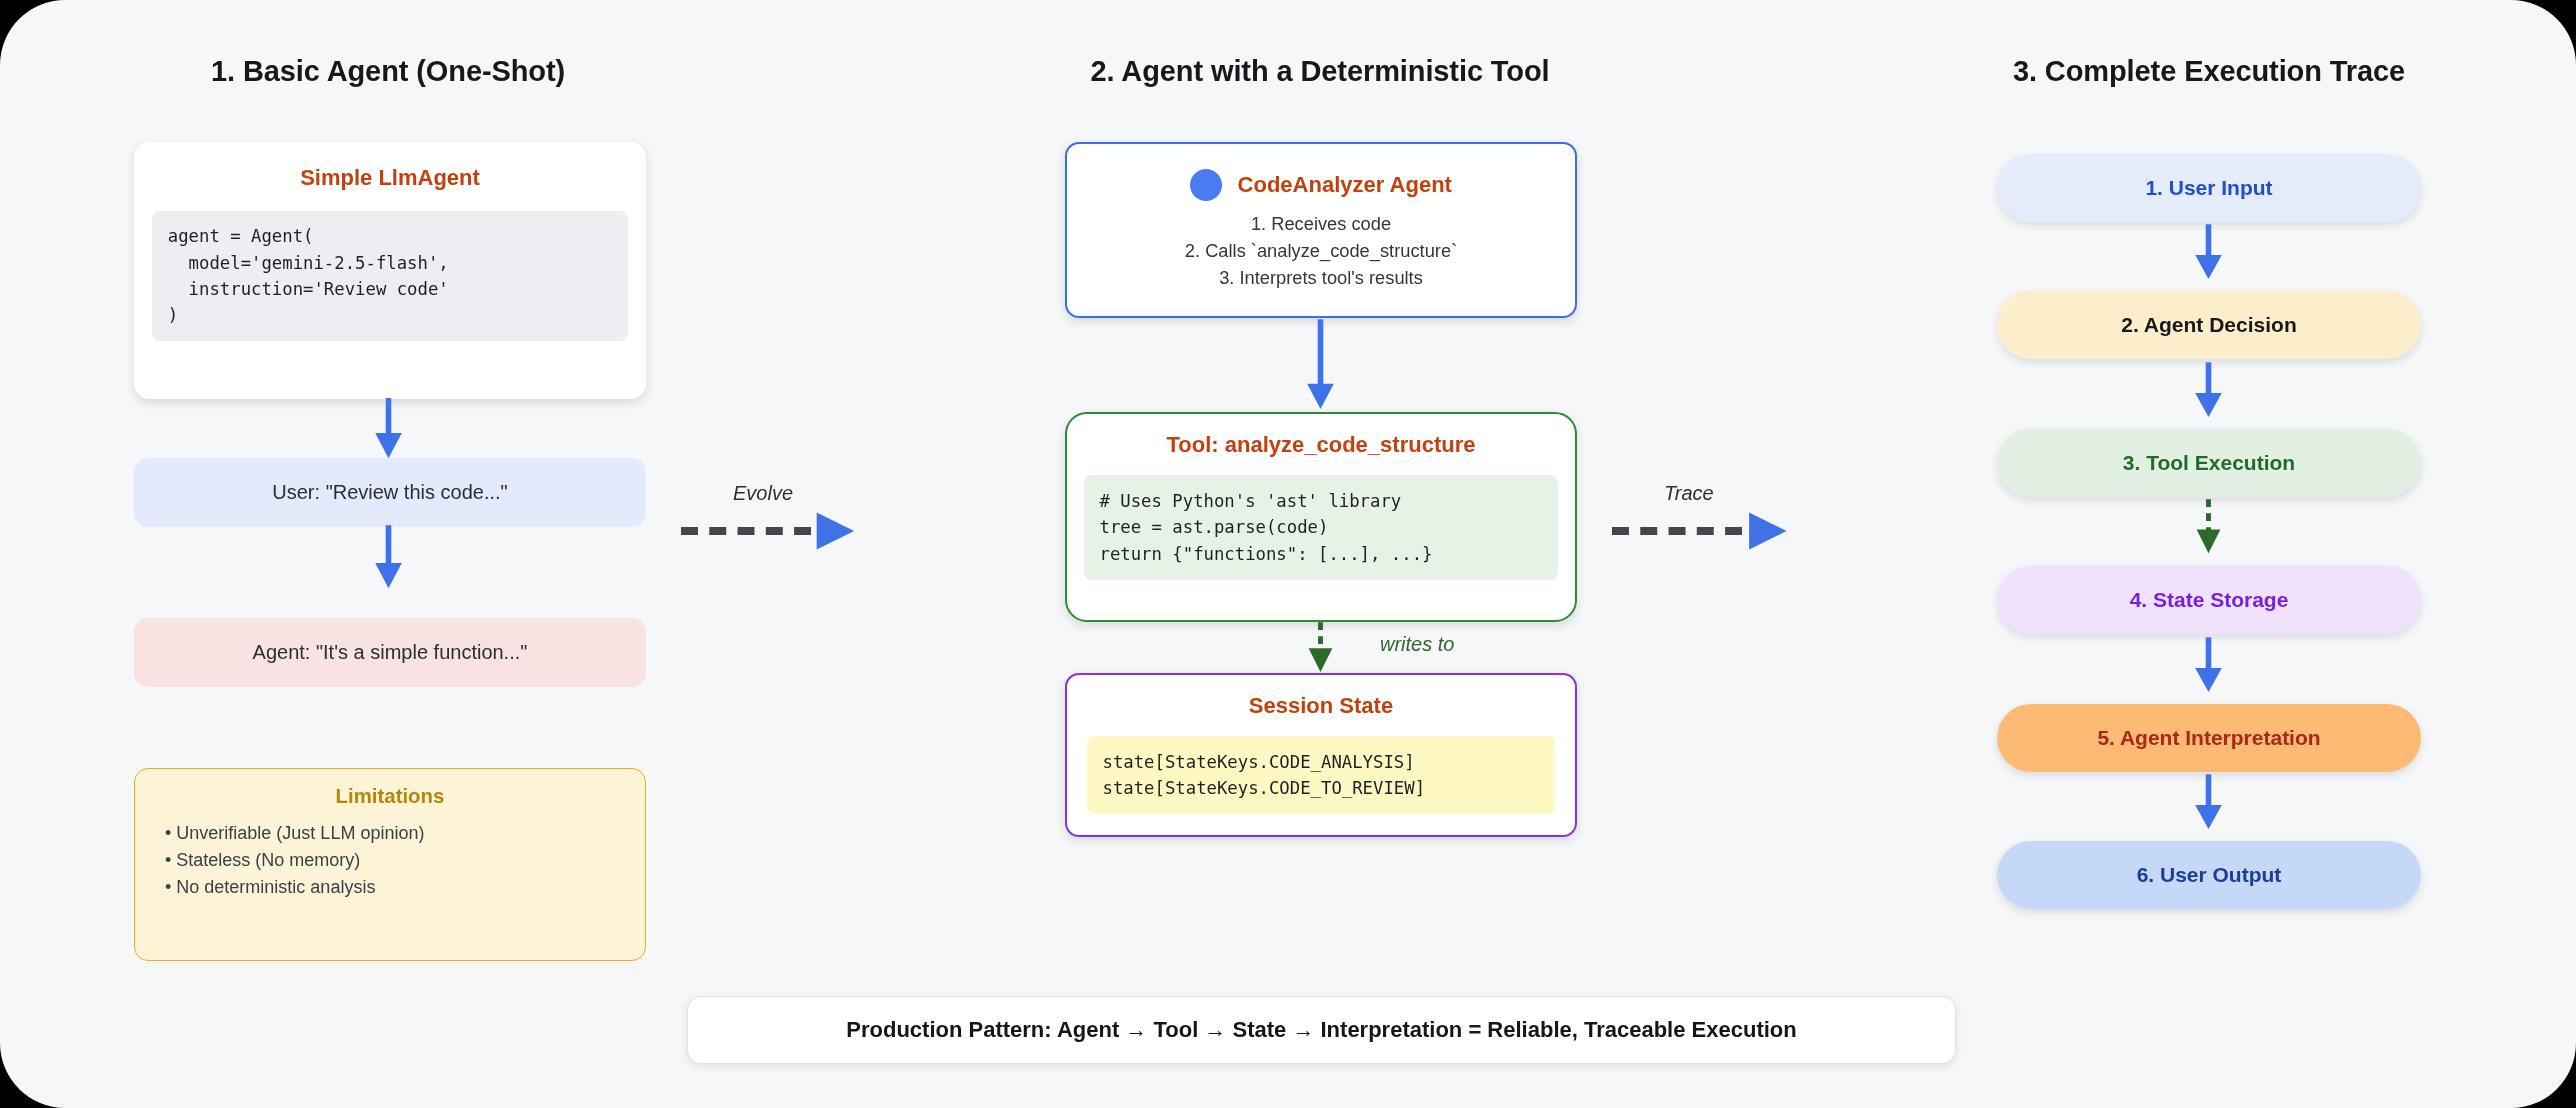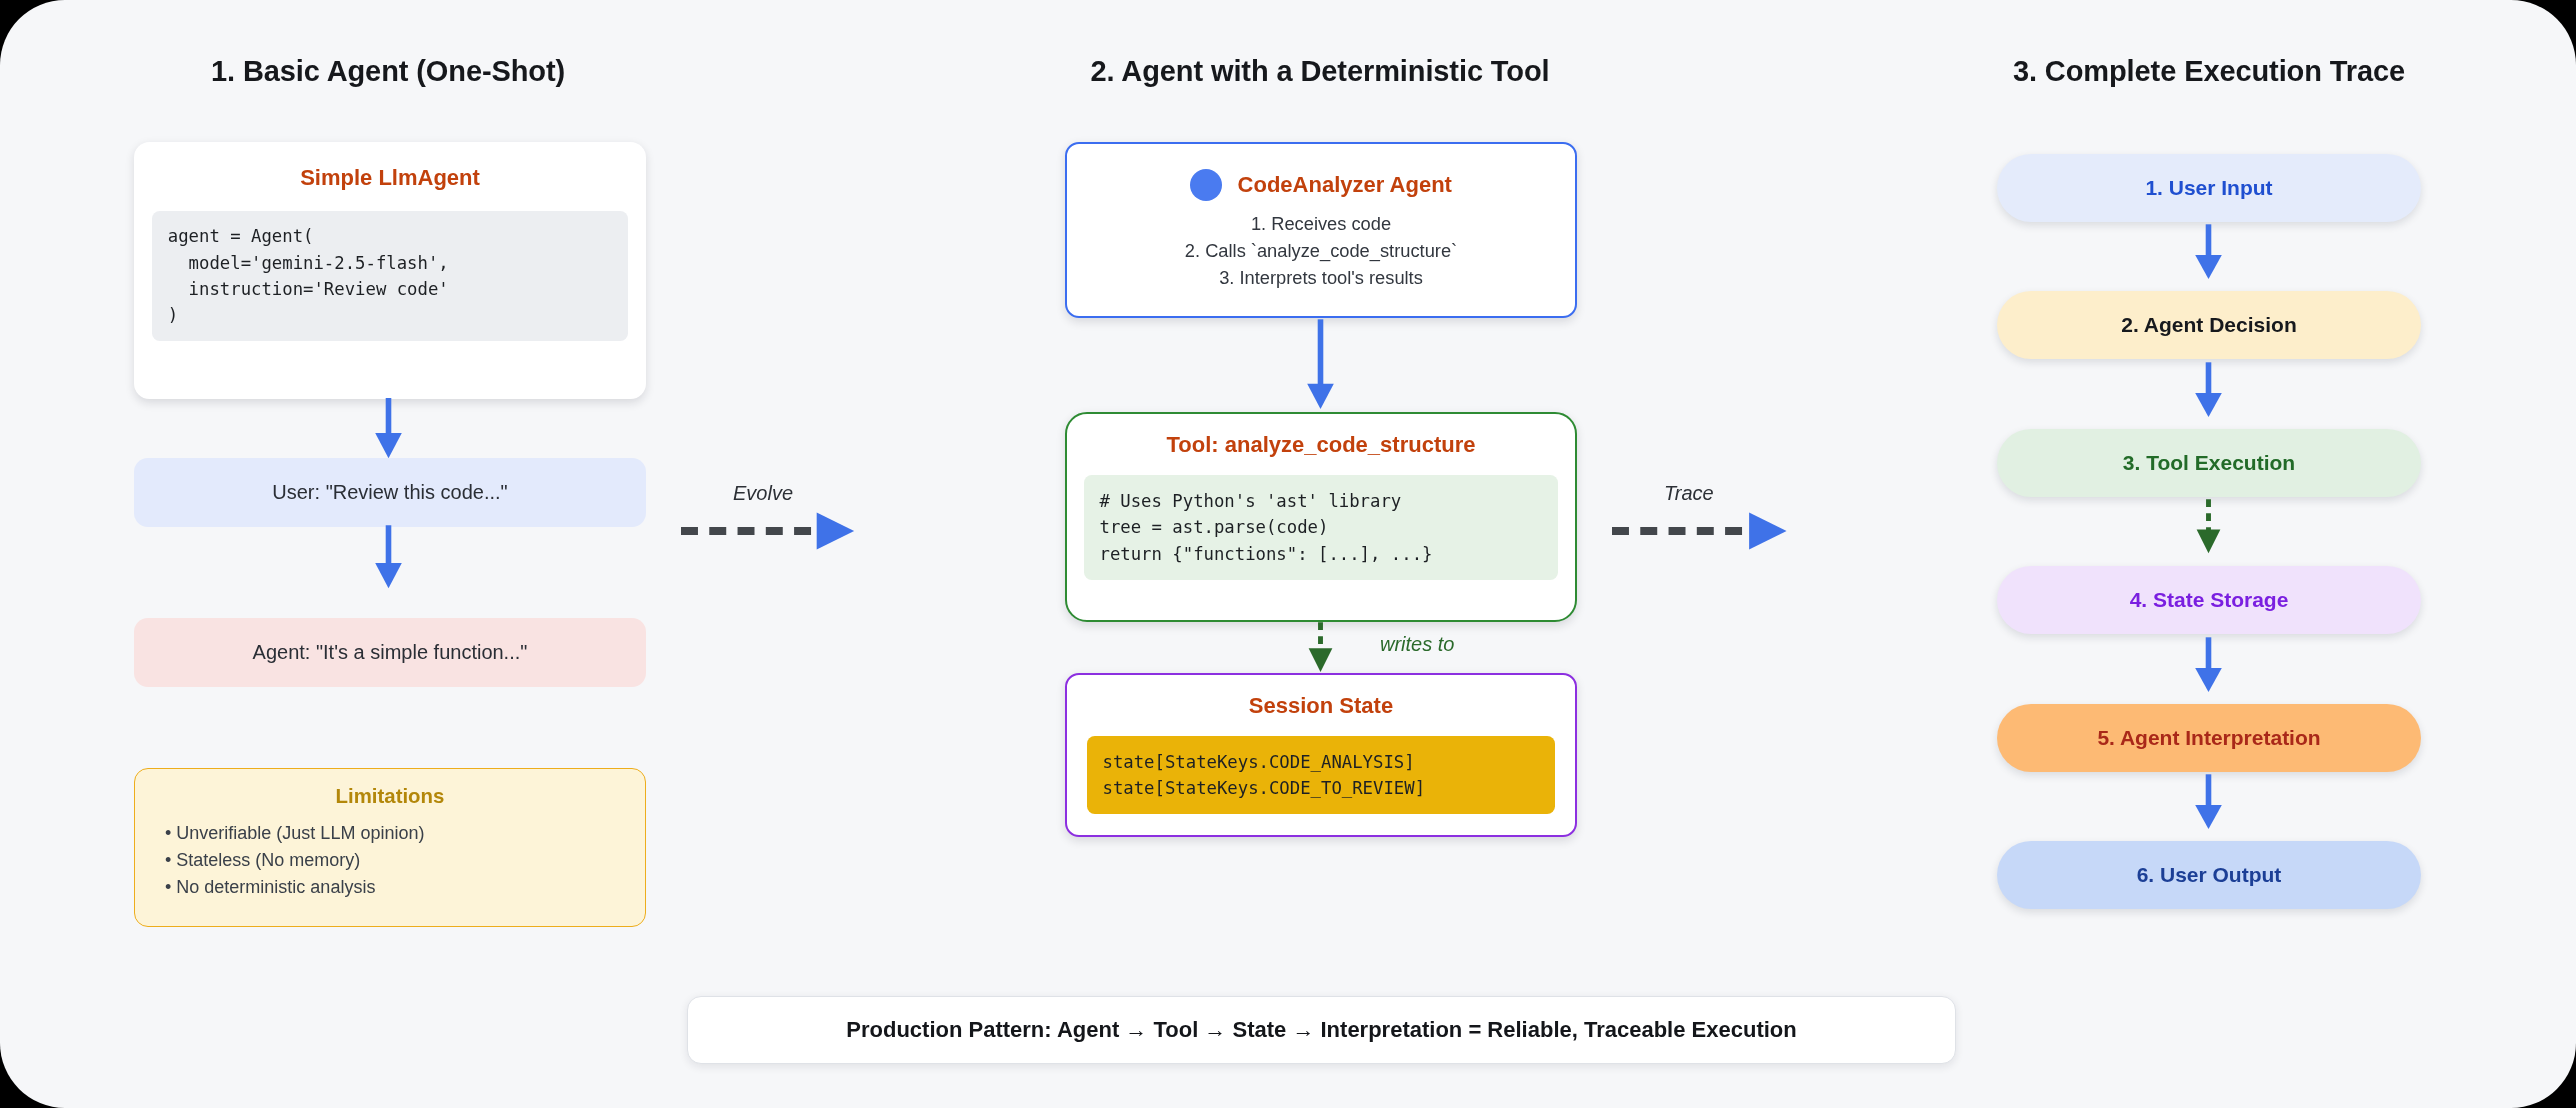--- a/index.html
+++ b/index.html
@@ -57,21 +57,21 @@
     font-family: "DejaVu Sans Mono", "Liberation Mono", monospace;
     font-size: 17.3px;
     line-height: 1.52;
     white-space: pre;
     color: #1d2024;
     border-radius: 7.8px;
     padding: 12.7px 15.5px;
   }
   .code.gray   { background: #eceef1; }
   .code.green  { background: #e6f2e6; }
-  .code.purple { background: #eab308; }
+  .code.purple { background: #fef9c3; }
 
   
   #c1-agent-card {
     left: 134px; top: 142px; width: 512px; height: 257px;
     padding-top: 22.6px;
   }
   #c1-agent-card .code { margin: 20px 18.3px 0 18.3px; }
 
   .msg-box {
     position: absolute;
@@ -80,21 +80,21 @@
     align-items: center;
     justify-content: center;
     font-size: 20px;
     color: #2a2e35;
   }
   #c1-user-msg  { left: 134px; top: 458px; width: 512px; height: 69px;  background: #e3eafc; }
   #c1-agent-msg { left: 134px; top: 618px; width: 512px; height: 69px;  background: #f9e3e2; }
 
   #c1-limitations {
     position: absolute;
-    left: 134px; top: 768px; width: 512px; height: 159px;
+    left: 134px; top: 768px; width: 512px; height: 193px;
     background: #fdf4d8;
     border: 1.8px solid #edad1c;
     border-radius: 14px;
     padding: 15.5px 0 0 0;
   }
   #c1-limitations .lim-title {
     text-align: center;
     font-size: 20.4px;
     font-weight: bold;
     color: #b3870a;

